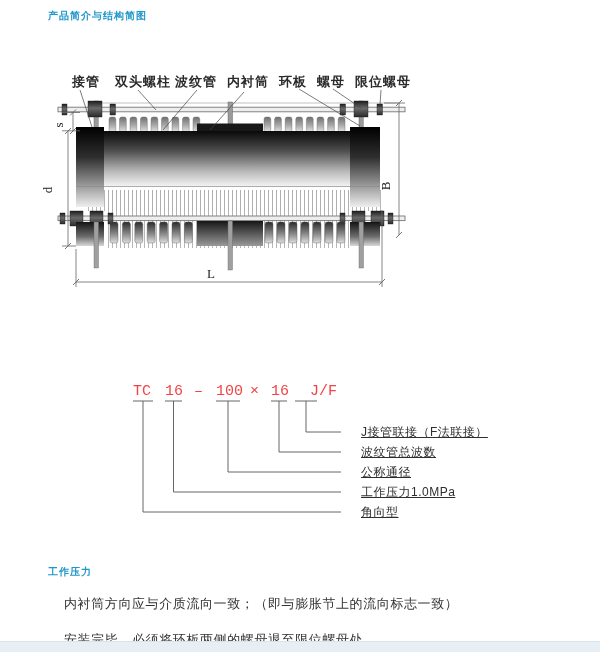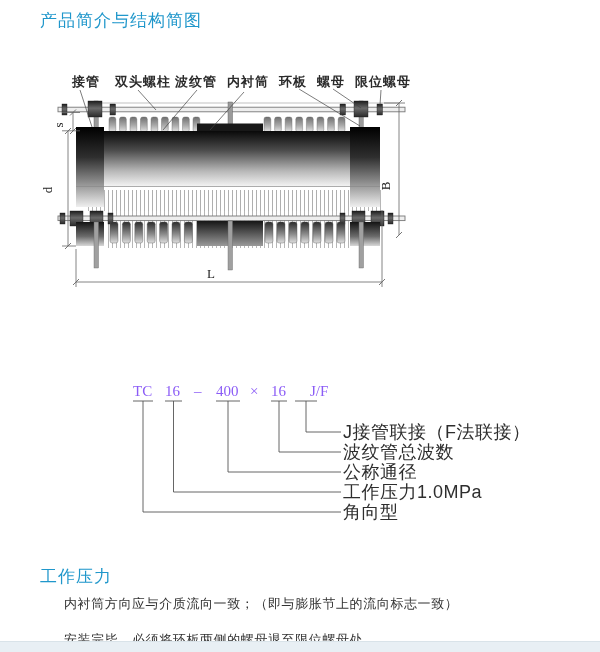--- a/index.html
+++ b/index.html
@@ -8,36 +8,36 @@
     width:600px;height:652px;
     background:#ffffff;
     overflow:hidden;
     font-family:"Liberation Sans", sans-serif;
   }
   .bottom-strip{
     position:absolute;left:0;top:641px;width:600px;height:11px;
     background:#e8eff4;border-top:1px solid #d9e3e9;
   }
   .sec-heading{
-    position:absolute;left:40px;
-    font-size:17px;font-weight:normal;color:#2097cb;
+    position:absolute;left:48px;
+    font-size:10px;font-weight:bold;color:#2097cb;
     letter-spacing:1px;white-space:nowrap;
   }
   #heading-intro{top:9px;}
   #heading-code{top:349px;}
   #heading-install{top:565px;}
   .diagram-svg{position:absolute;left:0;top:0;}
   .code-token{
     position:absolute;top:383px;
-    font-family:Liberation Serif, serif;
-    font-size:15px;color:#8b5cf6;white-space:nowrap;
+    font-family:Liberation Mono, monospace;
+    font-size:15px;color:#ef4444;white-space:nowrap;
   }
   .callout-label{
-    position:absolute;left:343px;height:14px;line-height:14px;
-    font-size:18px;color:#2e2e2e;white-space:nowrap;letter-spacing:0.5px;
+    position:absolute;left:361px;height:14px;line-height:14px;
+    font-size:12px;color:#2e2e2e;white-space:nowrap;letter-spacing:0.5px;text-decoration:underline;
   }
   .install-line{
     position:absolute;left:64px;
     font-size:13px;color:#333;white-space:nowrap;letter-spacing:0.6px;
   }
   #install-line-0{top:595px;text-align:center;}
   #install-line-1{top:631px;}
   svg text.part-label{
     font-family:"Liberation Sans", sans-serif;
     font-size:13px;font-weight:bold;fill:#2b2b2b;letter-spacing:1px;
@@ -226,21 +226,21 @@
     <text class="part-label" x="248" y="86" text-anchor="middle">内衬筒</text>
     <text class="part-label" x="293" y="86" text-anchor="middle">环板</text>
     <text class="part-label" x="331" y="86" text-anchor="middle">螺母</text>
     <text class="part-label" x="383" y="86" text-anchor="middle">限位螺母</text>
   </svg>
 
 
   <span class="code-token" style="left:133px;">TC</span>
   <span class="code-token" style="left:165px;">16</span>
   <span class="code-token" style="left:194px;">–</span>
-  <span class="code-token" style="left:216px;">400</span>
+  <span class="code-token" style="left:216px;">100</span>
   <span class="code-token" style="left:250px;">×</span>
   <span class="code-token" style="left:271px;">16</span>
   <span class="code-token" style="left:310px;">J/F</span>
 
   <svg class="diagram-svg" width="600" height="125" viewBox="0 398 600 125" style="left:0;top:398px;">
     <g stroke="#555" stroke-width="0.9" fill="none">
       <path d="M133 401 H153 M165 401 H182 M216 401 H240 M271 401 H287 M295 401 H317"></path>
       <path d="M306 401 V432 H341"></path>
       <path d="M279 401 V452 H341"></path>
       <path d="M228 401 V472 H341"></path>

